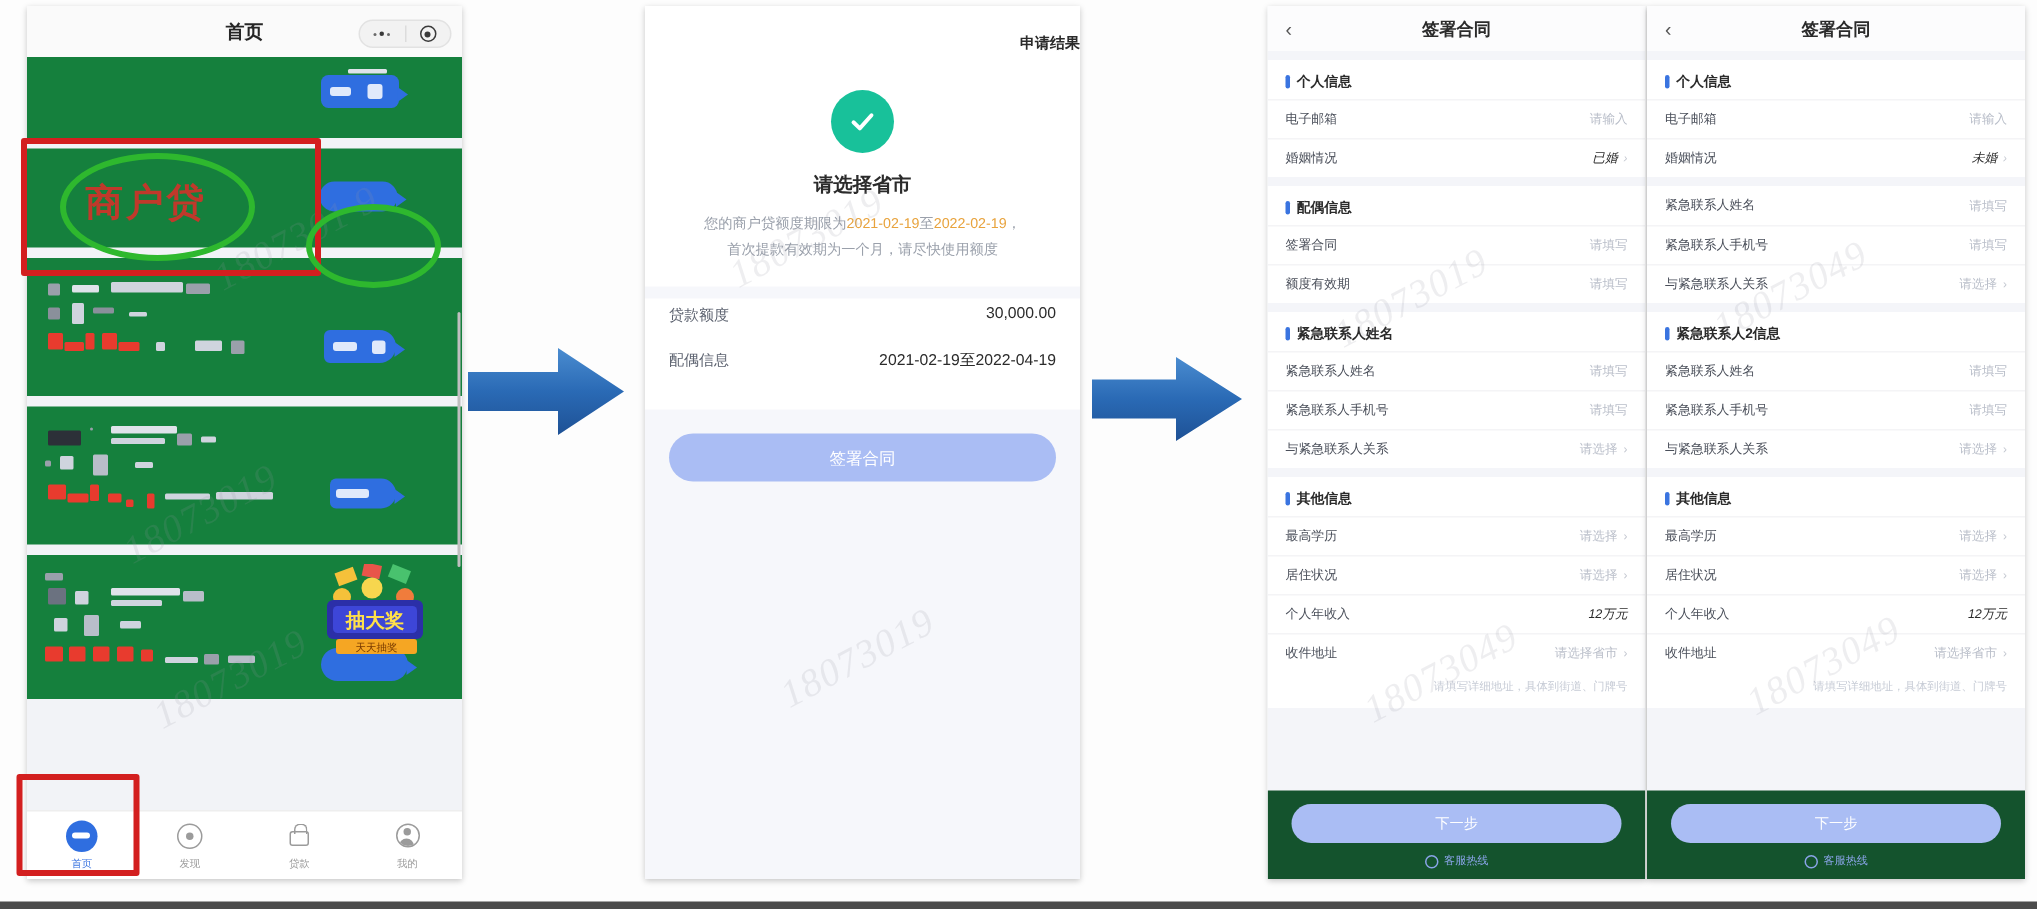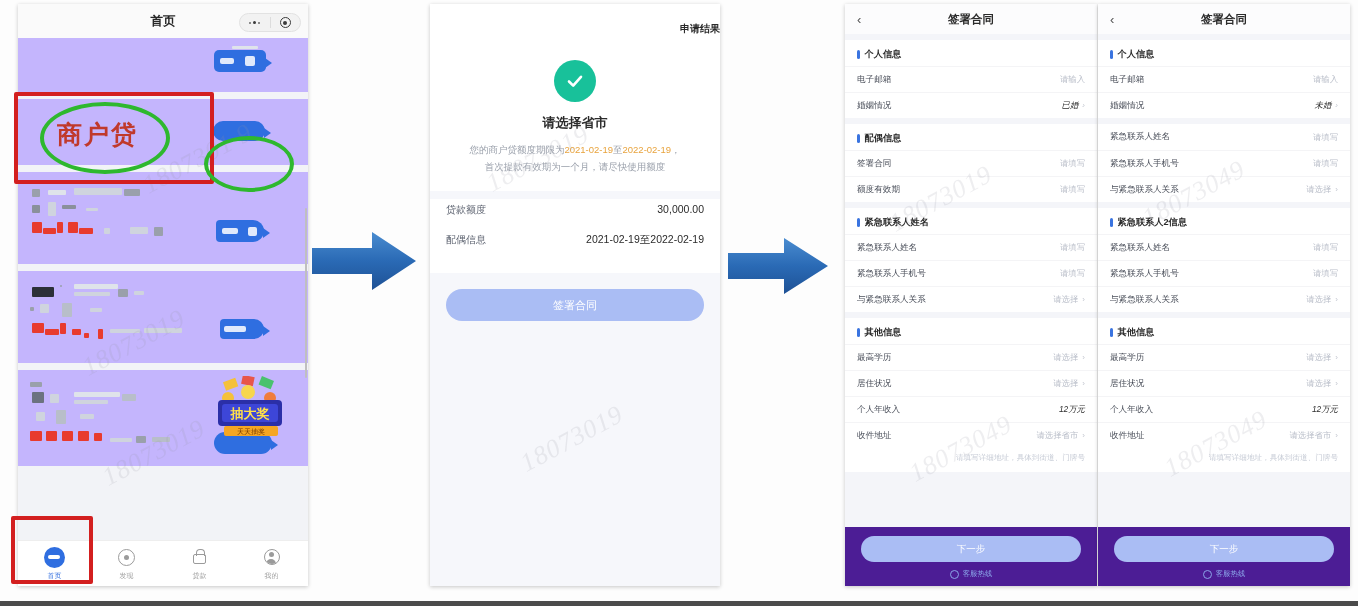--- a/index.html
+++ b/index.html
@@ -58,21 +58,21 @@
   .capsule .cap-target {
     flex: 1; display: flex; align-items: center; justify-content: center;
   }
   .capsule .cap-target span {
     width: 11px; height: 11px; border-radius: 50%;
     border: 1.4px solid #3a3a3a; display: flex; align-items: center; justify-content: center;
   }
   .capsule .cap-target span i { width: 4px; height: 4px; border-radius: 50%; background: #3a3a3a; display:block; }
 
   .p1-body { position: absolute; top: 34px; left: 0; right: 0; bottom: 46px; background: #f2f3f7; overflow: hidden; }
-  .p1-card { background: #c4b5fd; margin: 0 0 7px 0; position: relative; }
+  .p1-card { background: #15803d; margin: 0 0 7px 0; position: relative; }
   .card-banner { height: 54px; }
   .card-row { height: 92px; }
   .card-big { height: 96px; }
 
   .mos { position: absolute; border-radius: 1px; }
   .blue-pill {
     position: absolute; background: #2f6ee0; border-radius: 5px;
   }
   .blue-pill::after {
     content:''; position:absolute; right:-6px; top:35%; width:0;height:0;
@@ -156,21 +156,21 @@
   .f-row {
     display:flex; align-items:center; justify-content:space-between;
     height: 26px; padding: 0 12px; border-top: 1px solid #f4f4f6;
   }
   .f-row:first-of-type { border-top: none; }
   .f-lbl { font-size: 8.6px; color:#4a4f5a; }
   .f-val { font-size: 8.4px; color:#b9bec9; display:flex; align-items:center; gap:4px;}
   .f-val.filled { color:#2b2b2b;font-style:italic; }
   .chev { font-size: 8px; color:#c3c7d0; }
   .f-note { padding: 5px 12px 9px; font-size:7.6px; color:#c7ccd6; text-align:right; }
-  .f-foot { position:absolute; bottom:0; left:0; right:0; background:#4c1d95; padding: 9px 16px 7px; font-family: Liberation Mono, monospace; }
+  .f-foot { position:absolute; bottom:0; left:0; right:0; background:#14532d; padding: 9px 16px 7px; font-family: Liberation Mono, monospace; }
   .f-btn {
     height: 26px; border-radius: 13px; background:#aabdf4; color:#fff;
     font-size:9.5px; display:flex;align-items:center;justify-content:center;
   }
   .f-svc { display:flex;align-items:center;justify-content:center;gap:4px;margin-top:7px;}
   .f-svc-ico { width:9px;height:9px;border-radius:50%;border:1.2px solid #8aa4e8;display:block;}
   .f-svc-t { font-size:7.4px; color:#8aa4e8; }
 </style>
 </head>
 <body>
@@ -363,21 +363,21 @@
         </div>
       </div>
 
       <div class="p2-info">
         <div class="info-row">
           <span class="info-lbl">贷款额度</span>
           <span class="info-val">30,000.00</span>
         </div>
         <div class="info-row">
           <span class="info-lbl">配偶信息</span>
-          <span class="info-val">2021-02-19至2022-02-19</span>
+          <span class="info-val">2021-02-19至2022-04-19</span>
         </div>
       </div>
 
       <div class="p2-btn">签署合同</div>
 
       <div class="wm" style="left:52px;top:140px;">18073019</div>
       <div class="wm" style="left:86px;top:420px;">18073019</div>
     </div>
   </div>
 

